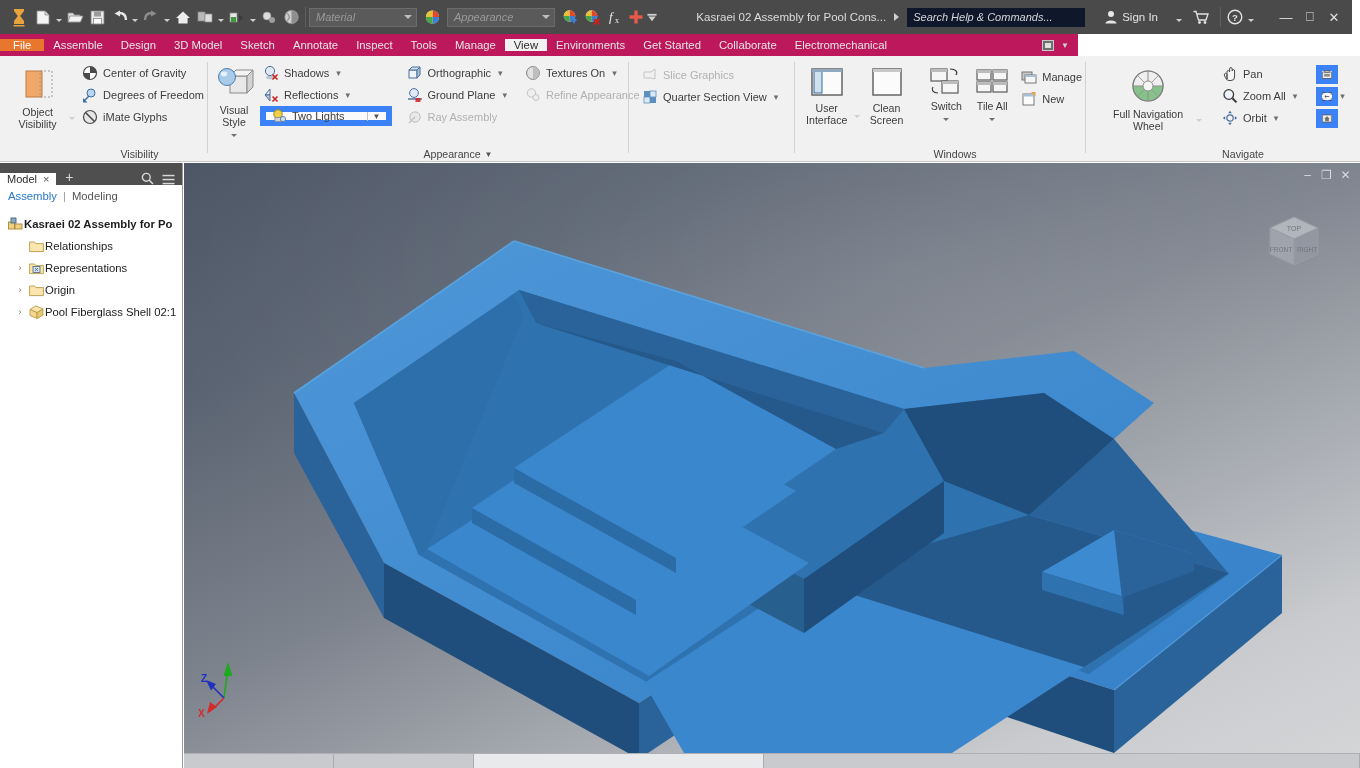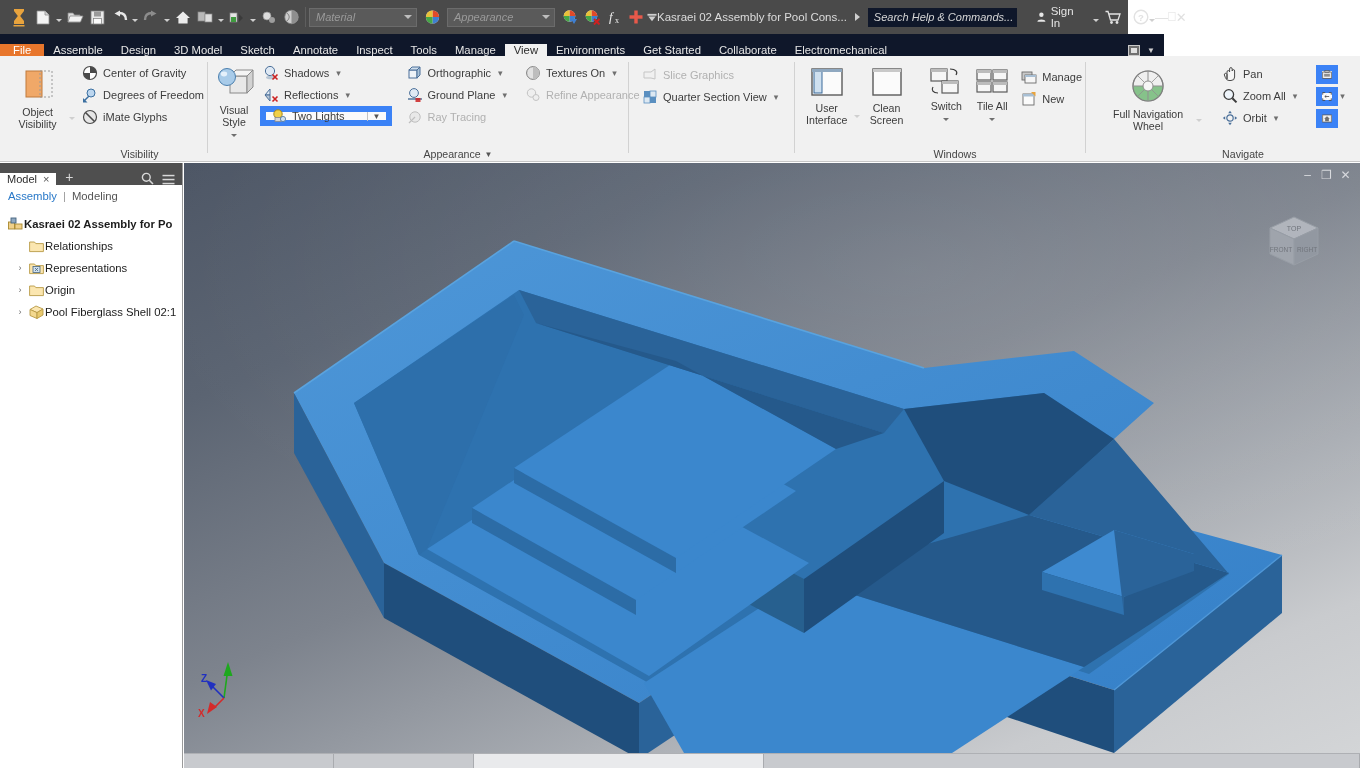--- a/index.html
+++ b/index.html
@@ -8,21 +8,21 @@
   body {
     font-family:"Liberation Sans", sans-serif;
     font-size:11px;
     background:#ffffff;
     -webkit-font-smoothing:antialiased;
   }
   #app { position:relative; width:1360px; height:768px; }
 
   
   .titlebar {
-    position:absolute; left:0; top:0; width:1128px; height:34px;
+    position:absolute; left:0; top:0; width:1352px; height:34px;
     background:#4a4a4a; display:flex; align-items:center;
   }
   .qat { display:flex; align-items:center; height:34px; padding-left:6px; gap:0px; }
   .qicon {
     width:22px; height:24px; display:flex; align-items:center; justify-content:center;
     position:relative; cursor:pointer;
   }
   .qicon.logo { width:26px; }
   .caret {
     width:10px; height:24px; display:flex; align-items:flex-end; justify-content:center;
@@ -59,22 +59,22 @@
     width:178px; height:19px; background:#0f172a; border:none;
     color:#dbdbdb; font-style:italic; font-size:11px; padding-left:6px;
     font-family:"Liberation Sans", sans-serif;
   }
   .searchbox::placeholder { color:#d6d6d6; font-style:italic; }
   .signin { color:#e2e2e2; font-size:11.5px; display:flex; align-items:center; gap:5px; cursor:pointer; }
   .winbtn { color:#e0e0e0; font-size:13px; width:24px; text-align:center; cursor:pointer; }
 
   
   .menubar {
-    position:absolute; left:0; top:34px; width:1164px; height:22px;
-    background:#0f172a; display:flex; align-items:flex-end;
+    position:absolute; left:0; top:34px; width:1078px; height:22px;
+    background:#be185d; display:flex; align-items:center;
   }
   .mtab {
     display:flex; align-items:center; padding:0 9px; color:#e6e6e6; font-size:11.3px;
     cursor:pointer; white-space:nowrap;
   }
   .mtab.file { background:#e8762c; color:#ffffff; padding:0 13px; font-weight:normal; }
   .mtab.active { background:#f1f1f1; color:#2b2b2b; }
 
   
   .ribbon {
@@ -524,21 +524,21 @@
               <rect x="8.5" y="11" width="5" height="4" fill="#cc2222" opacity="0.85"></rect>
             </svg>
             <span class="slabel">Ground Plane</span>
             <span class="dotcaret">▾</span>
           </div>
           <div class="smallrow disabled">
             <svg width="16" height="16" viewBox="0 0 16 16">
               <circle cx="8" cy="8" r="5.2" fill="#e8e8e8" stroke="#bfbfbf" stroke-width="1"></circle>
               <path d="M2 14 L8 8" stroke="#bfbfbf" stroke-width="1.2"></path>
             </svg>
-            <span class="slabel">Ray Tracing</span>
+            <span class="slabel">Ray Assembly</span>
           </div>
         </div>
 
         <div style="margin-left:12px;margin-top:1px;">
           <div class="smallrow">
             <svg width="16" height="16" viewBox="0 0 16 16">
               <circle cx="8" cy="8" r="6.4" fill="#e2e2e2" stroke="#7d7d7d" stroke-width="1"></circle>
               <path d="M8 1.6 A6.4 6.4 0 0 1 8 14.4 Z" fill="#bdbdbd"></path>
             </svg>
             <span class="slabel">Textures On</span>

